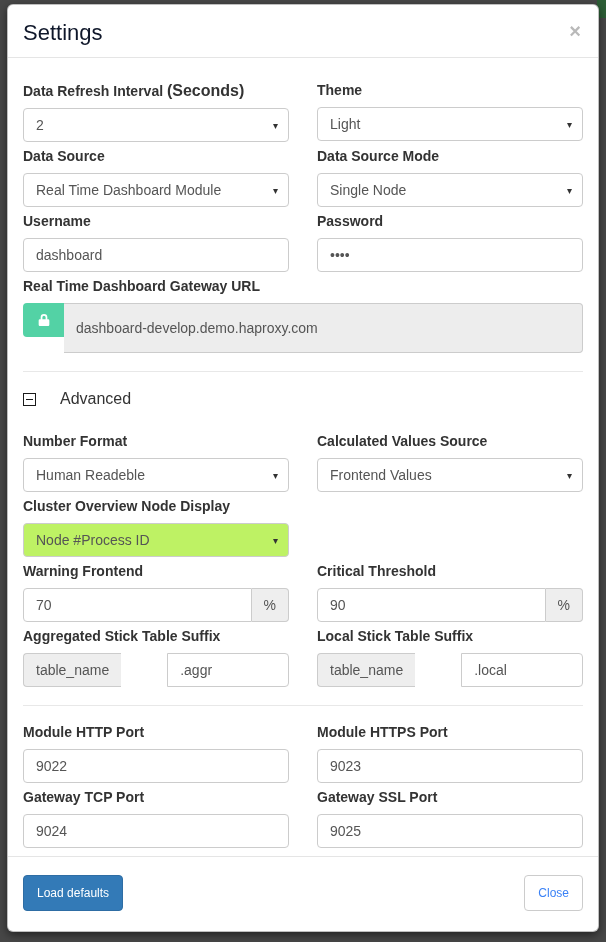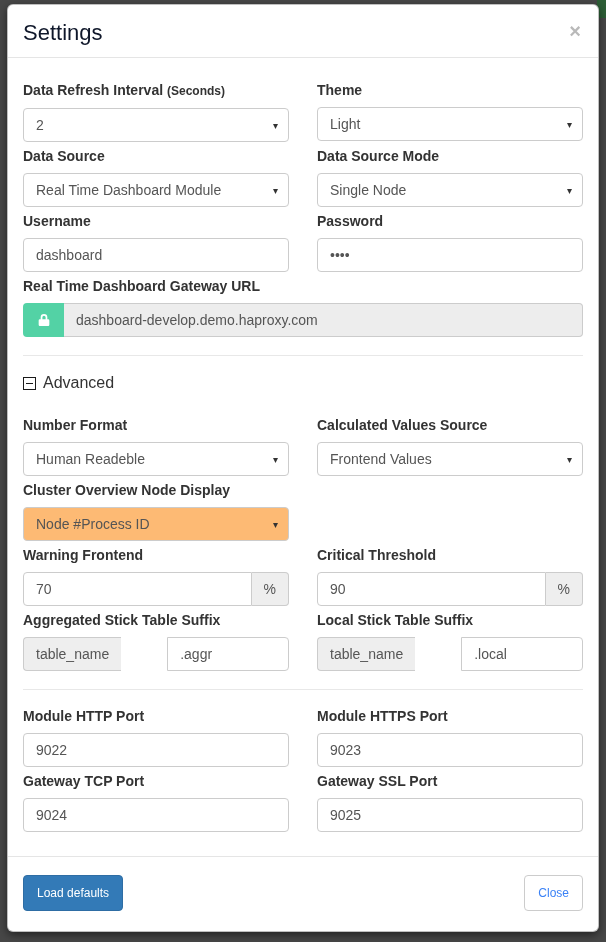--- a/index.html
+++ b/index.html
@@ -30,56 +30,56 @@
     font-size:20px; line-height:20px; color:#b9b9b9; font-weight:700;
     background:none; border:none; cursor:pointer; padding:0 2px;
   }
   .modal-body { flex:1; padding:24px 15px 10px 15px; overflow:hidden; }
   .row2 { display:grid; grid-template-columns:1fr 1fr; column-gap:28px; margin-bottom:6px; }
   .form-group { display:block; }
   label.ctl-label {
     display:block; font-size:14px; line-height:17px; font-weight:700; color:#333;
     margin-bottom:8px;
   }
-  label.ctl-label .unit { font-size:12px; font-weight:700; }
+  label.ctl-label .unit { font-size:16px; font-weight:700; }
   .select, input.form-control {
     width:100%; height:34px; background:#fff;
     border:1px solid #ccc; border-radius:4px;
     font-family:"Liberation Sans", sans-serif;
     font-size:14px; color:#555; padding:6px 12px;
   }
   .select { position:relative; display:flex; align-items:center; cursor:pointer; }
   .select .caret-glyph {
     position:absolute; right:10px; top:50%; transform:translateY(-50%);
     font-size:10px; color:#333;
   }
-  .select.disabled, input.form-control[disabled] { background:#fdba74; cursor:not-allowed; }
+  .select.disabled, input.form-control[disabled] { background:#bef264; cursor:not-allowed; }
   .input-group { display:flex; width:100%; }
   .input-group .addon {
     display:flex; align-items:center; justify-content:center;
     background:#eee; border:1px solid #ccc; color:#555; font-size:14px;
     padding:6px 12px; white-space:nowrap; height:34px;
   }
   .input-group .addon.left { border-right:0; border-radius:4px 0 0 4px; }
   .input-group .addon.right { border-left:0; border-radius:0 4px 4px 0; }
   .input-group input.form-control { flex:1; min-width:0; }
   .input-group input.first { border-radius:4px 0 0 4px; }
   .input-group input.last { border-radius:0 4px 4px 0;margin-left:46px; }
   .lock-addon {
     width:41px; height:34px; background:#53d2a5; border-radius:4px 0 0 4px;
     display:flex; align-items:center; justify-content:center; flex:none;
   }
   .gateway-input {
-    flex:1; height:34px; background:#ededed; border:1px solid #ccc; border-left:0;
+    flex:1; height:50px; background:#ededed; border:1px solid #ccc; border-left:0;
     border-radius:0 4px 4px 0; font-size:14px; color:#555; padding:6px 12px;
     font-family:"Liberation Sans", sans-serif;
   }
   hr.divider { border:none; border-top:1px solid #e8e8e8; margin:18px 0; }
   .advanced-toggle {
-    display:flex; align-items:center; gap:7px; margin:0 0 25px 0; cursor:pointer;
+    display:flex; align-items:center; gap:24px; margin:0 0 25px 0; cursor:pointer;
   }
   .collapse-icon {
     width:13px; height:13px; border:1px solid #1a1a1a; position:relative;
     display:inline-block; flex:none;
   }
   .collapse-icon::after {
     content:""; position:absolute; left:2px; right:2px; top:5px; height:1px; background:#1a1a1a;
   }
   .advanced-label { font-size:16px; color:#333; }
   .modal-footer {

